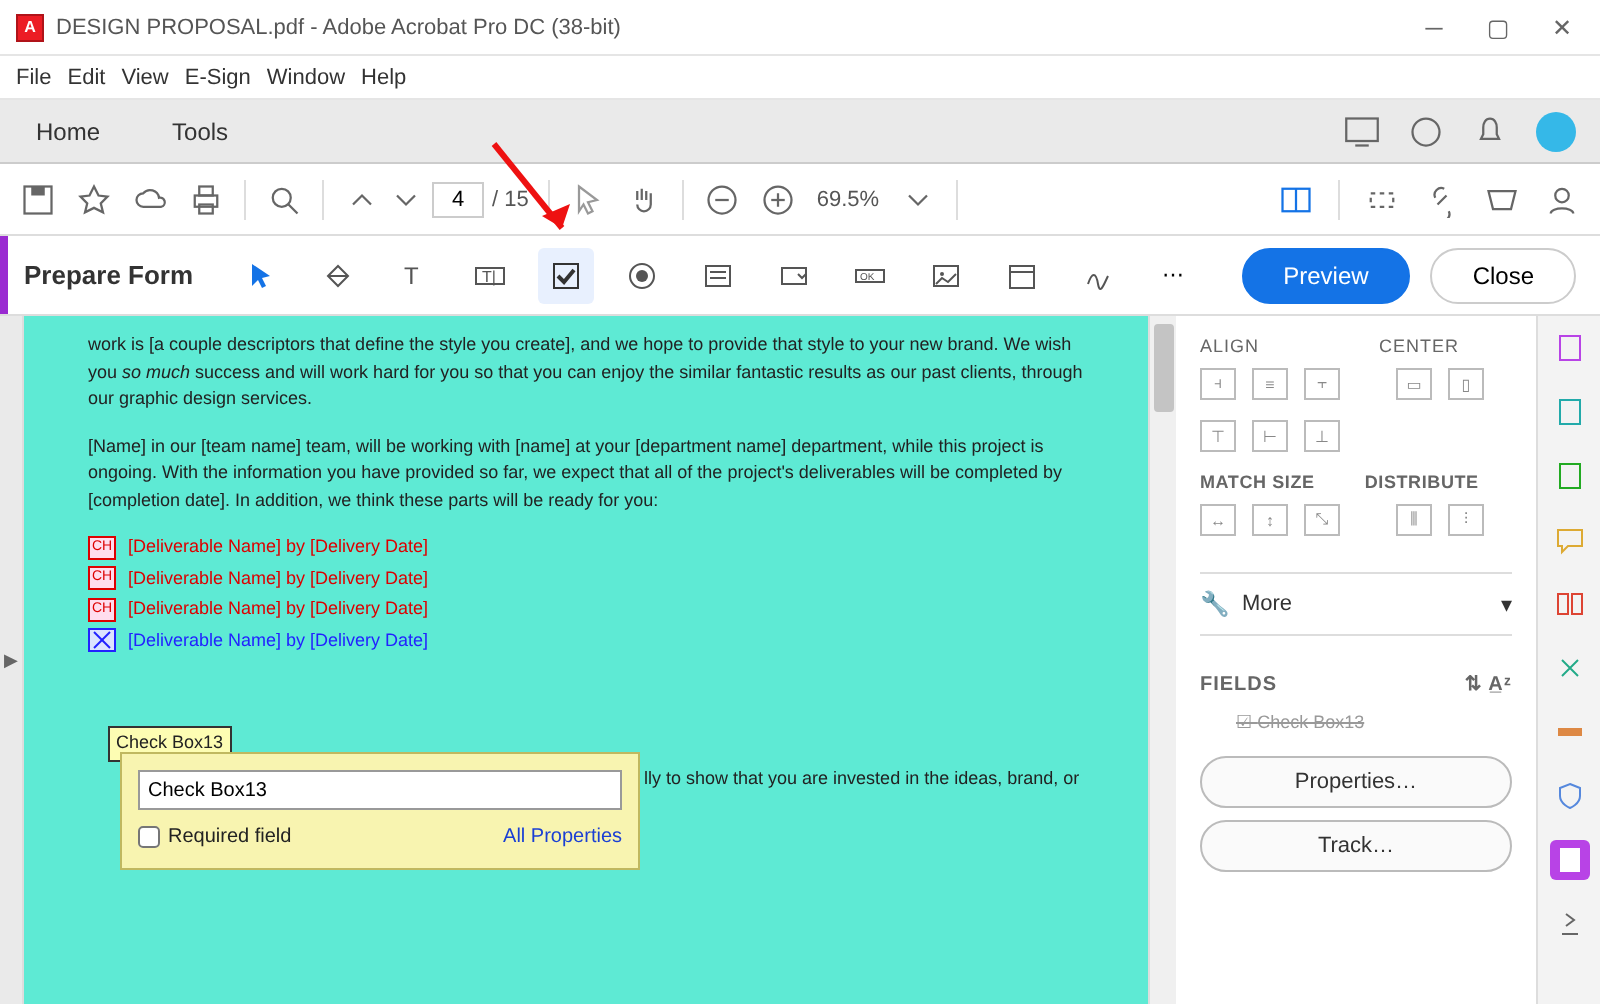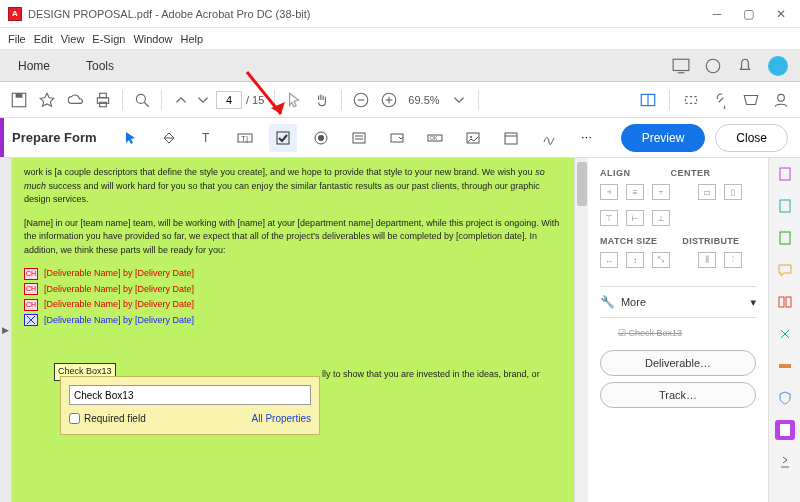--- a/index.html
+++ b/index.html
@@ -29,37 +29,37 @@
 .formbar .purpletab{position:absolute;left:0;top:0;width:4px;height:100%;background:#9a2bd1}
 .formbar .label{font-size:13px;font-weight:bold;color:#333;margin-right:10px}
 .formtool{width:28px;height:28px;display:flex;align-items:center;justify-content:center;cursor:pointer;border-radius:3px}
 .formtool.sel{background:#e8f0fe}
 .formtool svg{width:16px;height:16px}
 .btn{padding:6px 20px;border-radius:16px;font-size:12px;cursor:pointer;border:1px solid #ccc;background:#fff}
 .btn.primary{background:#1473e6;color:#fff;border-color:#1473e6}
 .mainarea{display:flex;height:344px;position:relative}
 .leftrail{width:12px;background:#eaeaea;border-right:1px solid #ddd;display:flex;align-items:center;justify-content:center}
 .leftrail .arr{font-size:9px;color:#666}
-.doc{flex:1;background:#bef264;padding:8px 12px;position:relative;overflow:hidden;font-size:9px;color:#222;line-height:1.5}
+.doc{flex:1;background:#5eead4;padding:8px 32px;position:relative;overflow:hidden;font-size:9px;color:#222;line-height:1.5}
 .doc p{margin-bottom:10px}
 .deliv{display:flex;align-items:center;gap:6px;margin:2px 0;color:#d00}
 .deliv .chk{width:14px;height:12px;border:1px solid #d00;color:#d00;font-size:7px;display:flex;align-items:center;justify-content:center;background:#fde}
 .deliv .chk.blue{border-color:#22f;color:#22f;background:#dde4ff}
 .deliv .dname{color:#d00}
 .deliv .dname.blue{color:#22f}
 .tooltip{position:absolute;left:42px;top:205px;background:#fdfdb3;border:1px solid #333;padding:1px 3px;font-size:9px}
 .propbox{position:absolute;left:48px;top:218px;width:260px;background:#f8f4b0;border:1px solid #c0b860;padding:8px}
 .propbox input[type=text]{width:100%;height:20px;border:1px solid #999;background:#fff;padding:0 4px;font-size:10px;margin-bottom:6px}
 .propbox .row{display:flex;justify-content:space-between;align-items:center}
 .propbox .req{display:flex;align-items:center;gap:4px;font-size:10px}
 .propbox .req input{width:11px;height:11px}
 .propbox .link{color:#1a3fd4;font-size:10px;cursor:pointer}
 .midrail{width:12px;background:#eaeaea;border-left:1px solid #ddd;border-right:1px solid #ddd;display:flex;align-items:center;justify-content:center}
 .rightpanel{width:180px;background:#fff;display:flex;flex-direction:column;padding:10px 12px;font-size:10px;color:#555}
-.rp-head{display:flex;gap:40px;font-size:9px;font-weight:bold;color:#666;letter-spacing:0.5px;margin-bottom:6px}
+.rp-head{display:flex;gap:60px;font-size:9px;font-weight:normal;color:#666;letter-spacing:0.5px;margin-bottom:6px}
 .rp-icons{display:flex;gap:8px;margin-bottom:10px}
 .rp-icons .ic{width:18px;height:16px;border:1px solid #bbb;display:flex;align-items:center;justify-content:center;font-size:8px;color:#888}
 .rp-head2{display:flex;gap:25px;font-size:9px;font-weight:bold;color:#666;letter-spacing:0.3px;margin-bottom:6px}
 .rp-sep{height:1px;background:#ddd;margin:8px 0}
 .rp-more{display:flex;align-items:center;gap:6px;font-size:11px;color:#333}
 .rp-fields{display:flex;justify-content:space-between;align-items:center;font-size:10px;font-weight:bold;color:#666;letter-spacing:0.5px;margin:10px 0 6px}
 .rp-fieldrow{font-size:9px;color:#999;text-decoration:line-through;padding:2px 0 6px 18px}
 .rp-btn{height:26px;border:1px solid #bbb;border-radius:14px;display:flex;align-items:center;justify-content:center;font-size:11px;color:#333;margin-top:6px;cursor:pointer;background:#fafafa}
 .rightstrip{width:32px;background:#f3f3f3;border-left:1px solid #ddd;display:flex;flex-direction:column;align-items:center;padding-top:6px;gap:12px}
 .rightstrip .ric{width:20px;height:20px;display:flex;align-items:center;justify-content:center;cursor:pointer}
@@ -347,21 +347,21 @@
       <input type="text" value="Check Box13" style="">
       <div class="row">
         <label class="req">
             <input type="checkbox" style="">
             <span>Required field</span>
           </label>
         <span class="link">All Properties</span>
       </div>
     </div>
 
-    <p style="position:absolute;left:310px;top:210px">lly to show that you are invested in the ideas, brand, or</p>
+    <p style="position:absolute;left:310px;top:225px">lly to show that you are invested in the ideas, brand, or</p>
   </div>
 
   <div class="vscroll">
       <div class="thumb"></div>
     </div>
 
   <div class="midrail">
       <span class="arr">▶</span>
     </div>
 
@@ -395,22 +395,26 @@
       <div class="ic">⫼</div>
       <div class="ic">⫶</div>
     </div>
     <div class="rp-sep"></div>
     <div class="rp-more">
         <span style="font-size:12px">🔧</span>
         <span>More</span>
         <span style="margin-left:auto">▾</span>
       </div>
     <div class="rp-sep"></div>
+    <div class="rp-fields">
+      <span>FIELDS</span>
+      <span>⇅ A̲ᶻ</span>
+    </div>
     <div class="rp-fieldrow">☑ <span>Check Box13</span></div>
-    <div class="rp-btn">Deliverable…</div>
+    <div class="rp-btn">Properties…</div>
     <div class="rp-btn">Track…</div>
   </div>
 
   <div class="rightstrip">
     <div class="ric">
         <svg viewBox="0 0 16 16" width="16" height="16">
           <rect x="3" y="2" width="10" height="12" fill="none" stroke="#b843e6"></rect>
         </svg>
       </div>
     <div class="ric">

